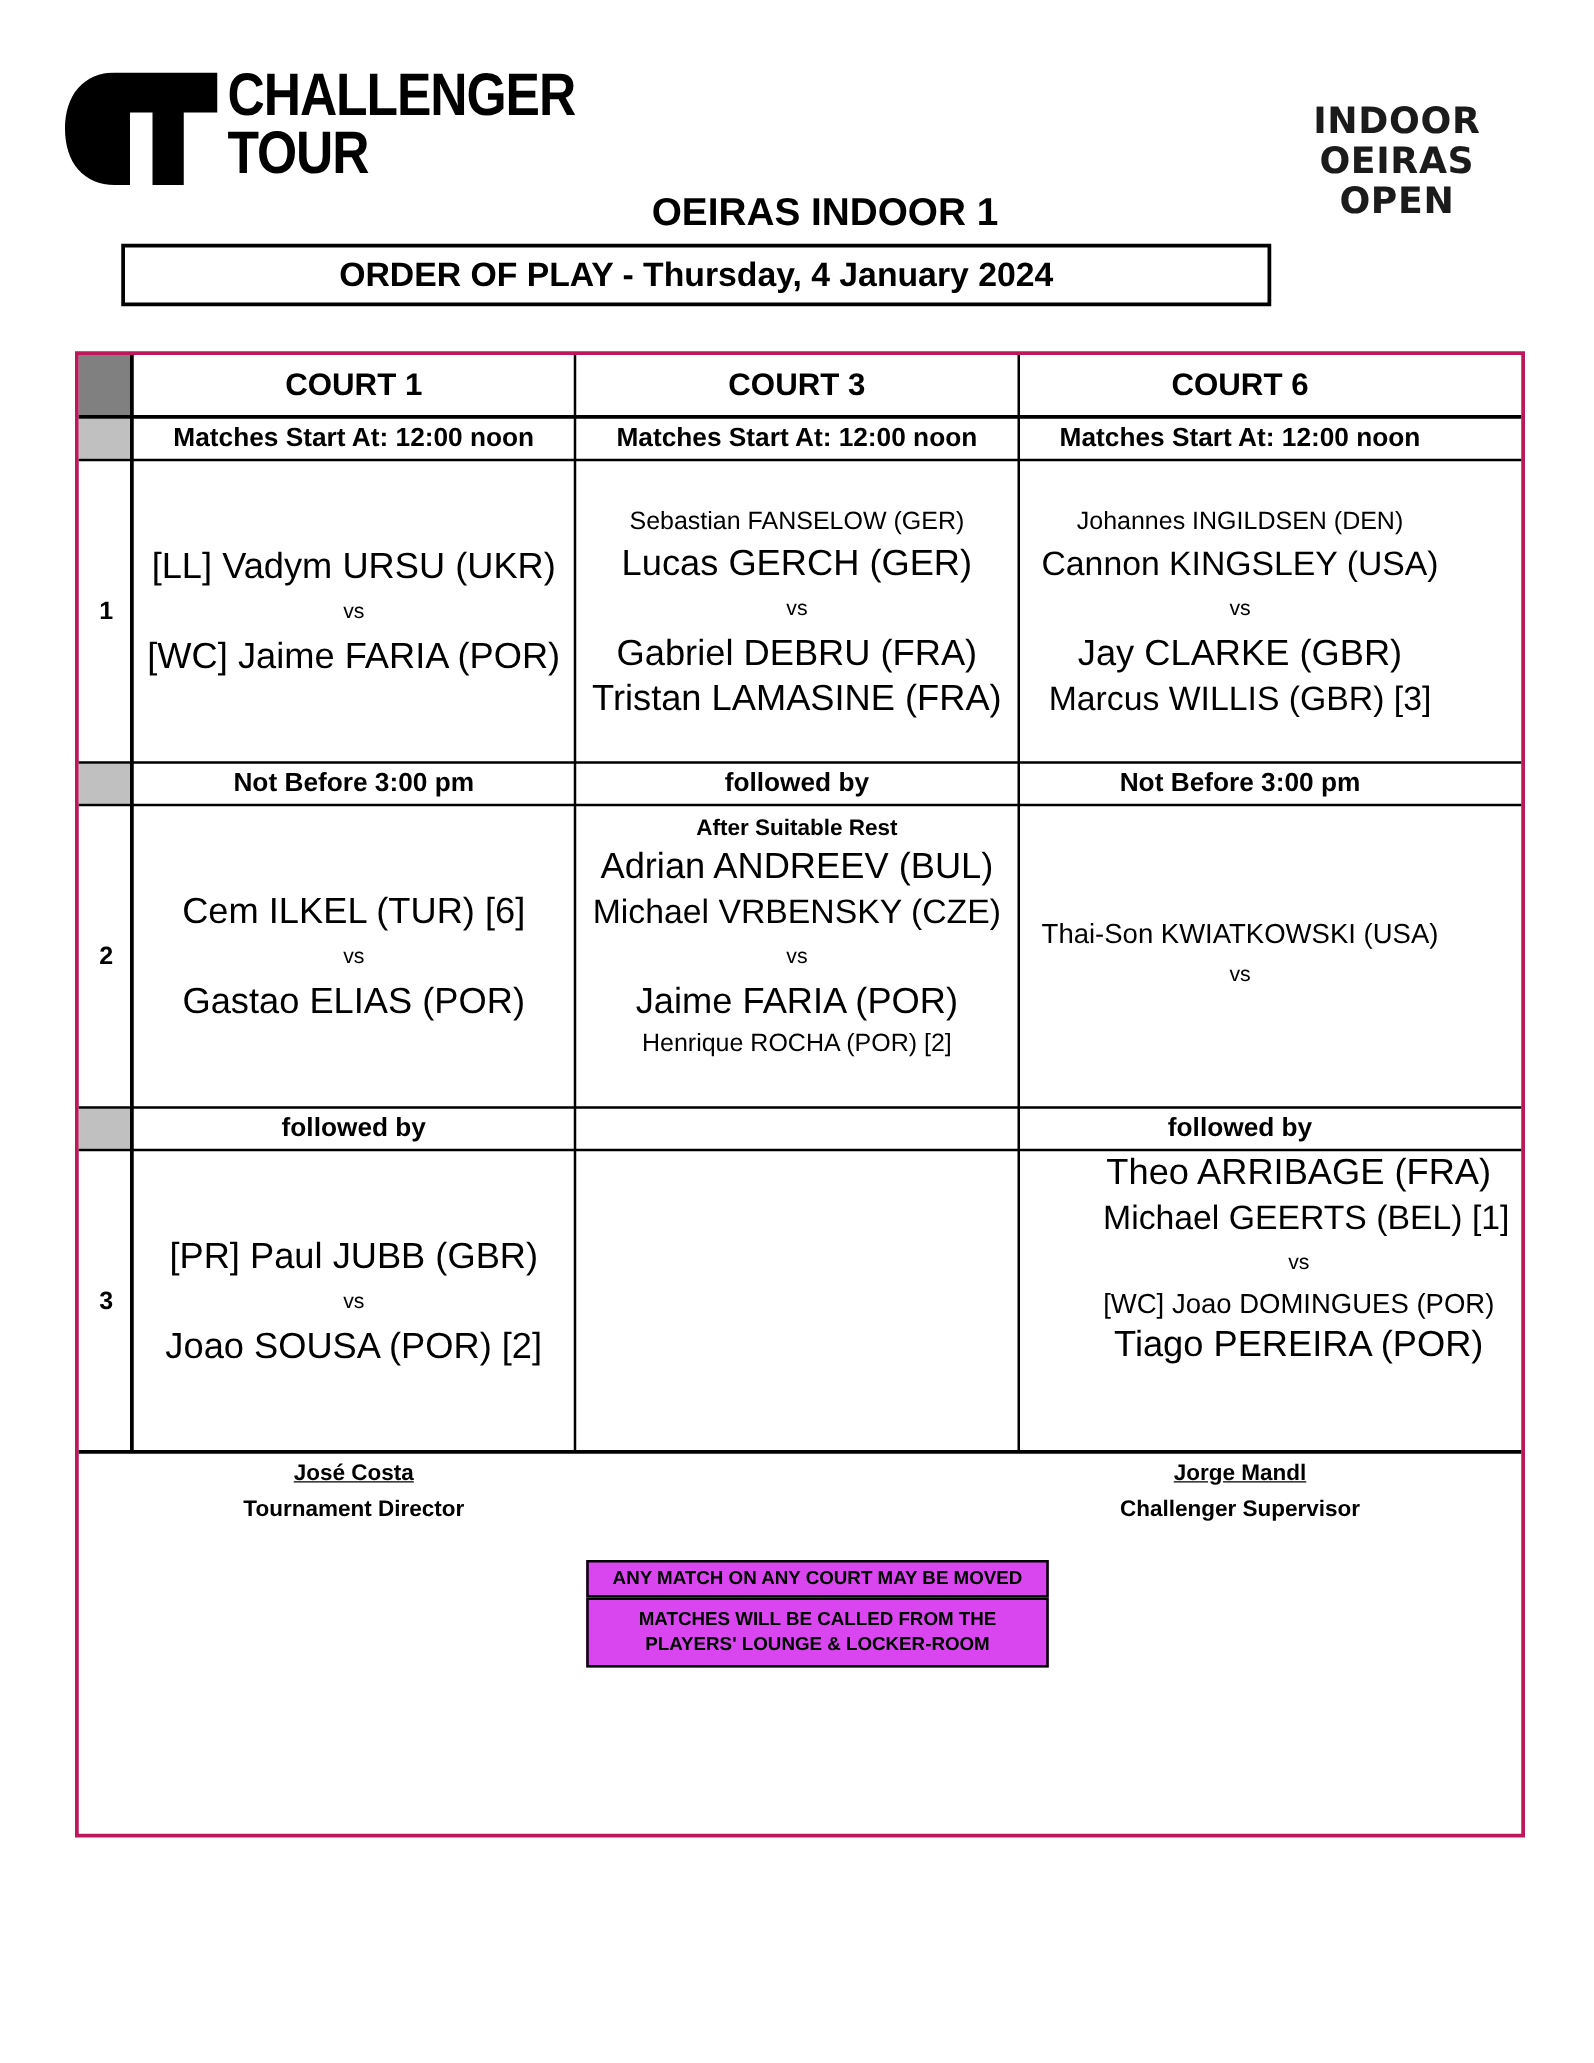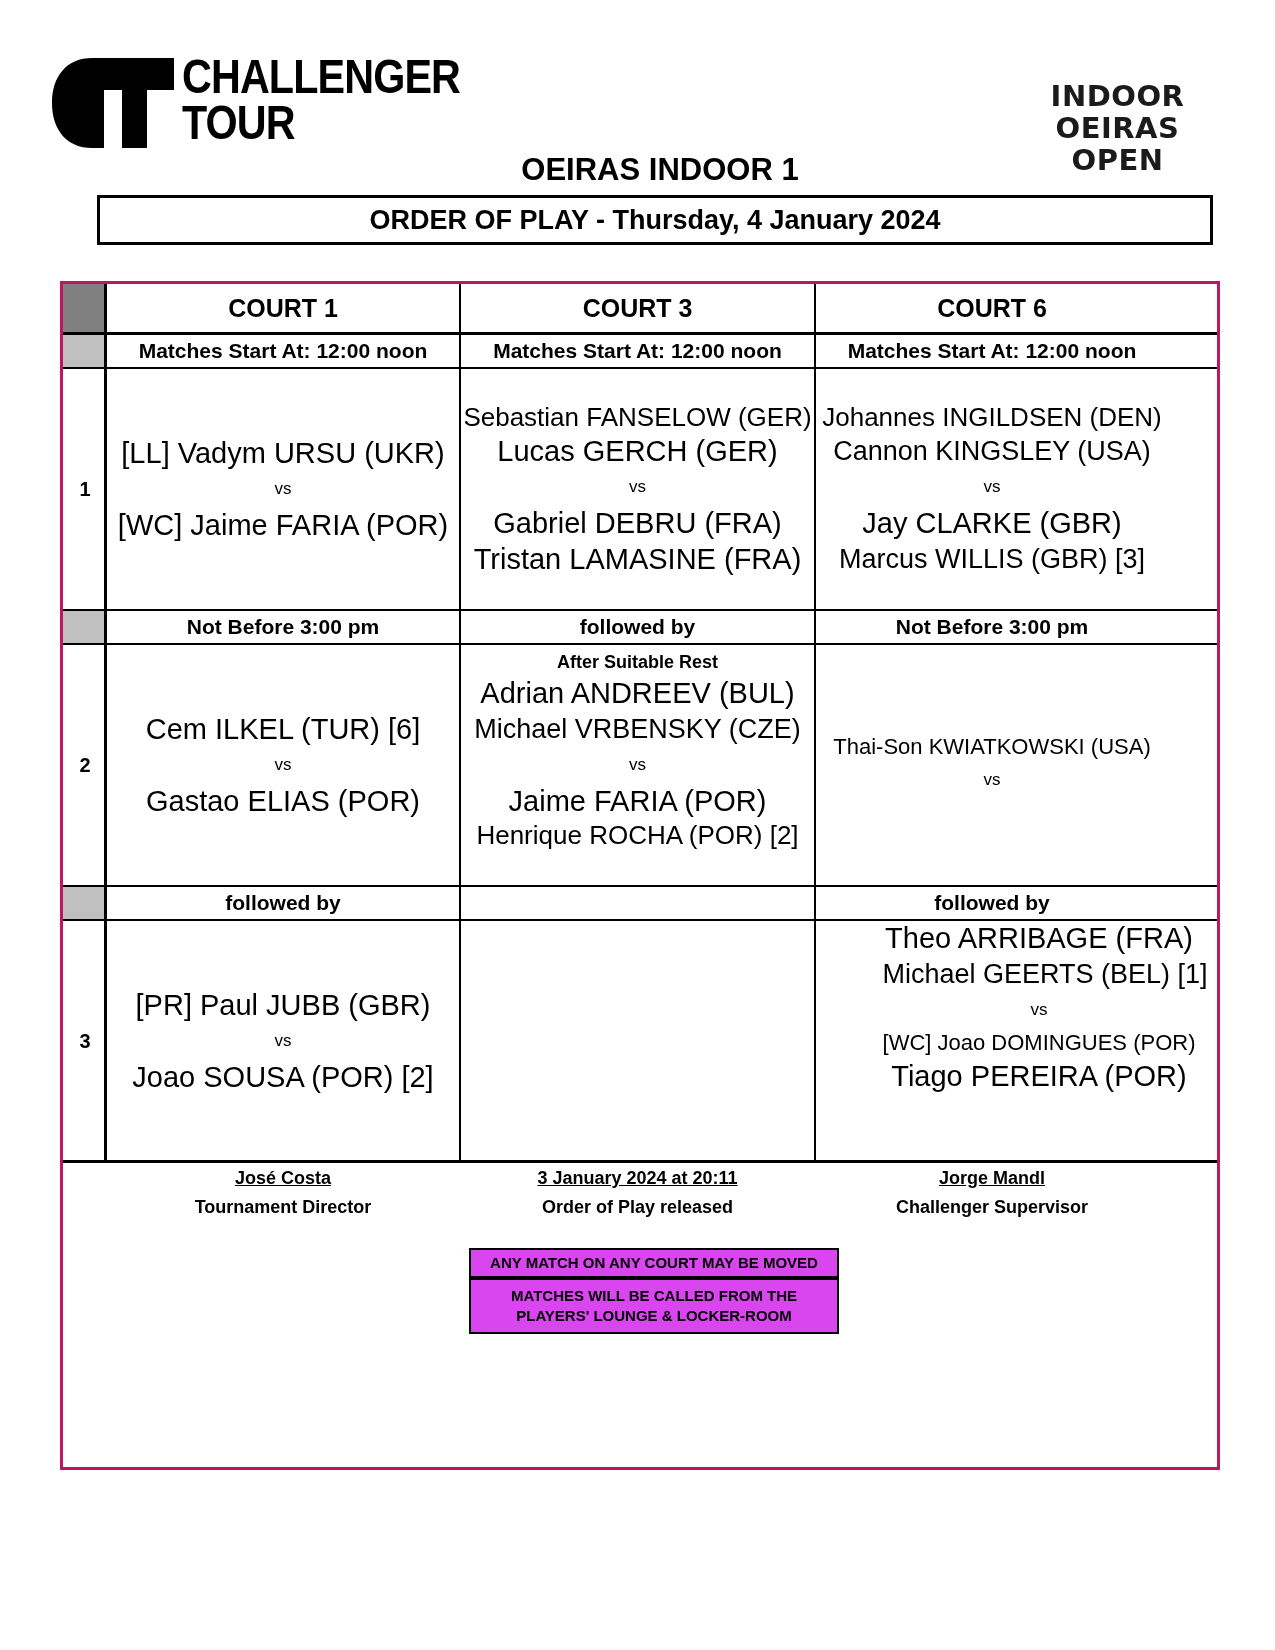--- a/index.html
+++ b/index.html
@@ -7,38 +7,38 @@
 
   
   .logo-ct { position:absolute; left:52px; top:56px; width:400px; height:96px; }
   .logo-ct .gt { position:absolute; left:0; top:2px; width:122px; height:90px; }
   .logo-ct .ct-text { position:absolute; left:130px; top:-2px; font-weight:bold; font-family:"Liberation Sans", sans-serif; font-size:48px; line-height:46px; letter-spacing:-1px; transform:scaleX(0.86); transform-origin:left top; }
   .logo-ct .atp { position:absolute; left:78px; top:22px; color:#fff; font-style:italic; font-weight:bold; font-size:15px; letter-spacing:-0.5px;margin-left:48px; }
 
   .logo-ioo { position:absolute; left:1050px; top:80px; width:135px; text-align:center; font-weight:bold; font-size:29px; line-height:32px; letter-spacing:0.5px; color:#1b1b1b; font-family:"DejaVu Sans", sans-serif; }
 
   .event-title { position:absolute; left:0; width:1320px; top:152px; text-align:center; font-weight:bold; font-size:31px; }
-  .oop-box { position:absolute; left:97px; top:195px; width:1116px; height:50px; border:3px solid #000; box-sizing:border-box; text-align:center; font-weight:bold; font-size:27px; line-height:44px; }
+  .oop-box { position:absolute; left:97px; top:195px; width:920px; height:50px; border:3px solid #000; box-sizing:border-box; text-align:center; font-weight:bold; font-size:27px; line-height:44px; }
 
   
   .grid { position:absolute; left:60px; top:281px; width:1160px; height:1189px; border:3px solid #be185d; box-sizing:border-box; }
   .cell { position:absolute; box-sizing:border-box; text-align:center; }
   .hline { position:absolute; left:0; right:0; background:#000; }
   .vline { position:absolute; background:#000; }
   .rownum { position:absolute; left:0; width:44px; text-align:center; font-weight:bold; font-size:20px; }
   .shade-dark { background:#808080; }
   .shade-light { background:#c0c0c0; }
 
   .court-head { font-weight:bold; font-size:25px; }
   .start-time { font-weight:bold; font-size:21px; }
   .slot-note { font-weight:bold; font-size:21px; }
 
   .match { position:absolute; display:flex; flex-direction:column; justify-content:center; align-items:center; }
   .p-lg { font-size:29px; line-height:36px; white-space:nowrap; }
-  .p-md { font-size:26px; line-height:32px; white-space:nowrap; }
+  .p-md { font-size:20px; line-height:32px; white-space:nowrap; }
   .p-sm { font-size:22px; line-height:30px; white-space:nowrap; }
   .vs { font-size:17px; line-height:36px; }
   .rest { font-weight:bold; font-size:18px; line-height:26px; }
 
   
   .sig { position:absolute; text-align:center; font-weight:bold; font-size:18px; width:370px; }
   .sig .name { text-decoration:underline; line-height:28px; }
   .sig .role { line-height:30px; }
   .notice { position:absolute; left:469px; width:370px; background:#d946ef; border:2px solid #000; box-sizing:border-box; text-align:center; font-weight:bold; font-size:15px; }
 </style>
@@ -153,24 +153,20 @@
     <div class="p-lg" style="font-size:27px;margin-left:12px;">Michael GEERTS (BEL) [1]</div>
     <div class="vs">vs</div>
     <div class="p-sm">[WC] Joao DOMINGUES (POR)</div>
     <div class="p-lg">Tiago PEREIRA (POR)</div>
   </div>
 
   <div class="sig" style="left:44px;top:880px;width:352px;">
     <div class="name">José Costa</div>
     <div class="role">Tournament Director</div>
   </div>
-  <div class="sig" style="left:398px;top:880px;width:353px;">
-    <div class="name">3 January 2024 at 20:11</div>
-    <div class="role">Order of Play released</div>
-  </div>
   <div class="sig" style="left:753px;top:880px;width:352px;">
     <div class="name">Jorge Mandl</div>
     <div class="role">Challenger Supervisor</div>
   </div>
 </div>
 
 <div class="notice" style="top:1248px;height:30px;line-height:26px;">ANY MATCH ON ANY COURT MAY BE MOVED</div>
 <div class="notice" style="top:1278px;height:56px;padding:6px 30px 0;line-height:20px;">MATCHES WILL BE CALLED FROM THE PLAYERS' LOUNGE &amp; LOCKER-ROOM</div>
 
 </body></html>

